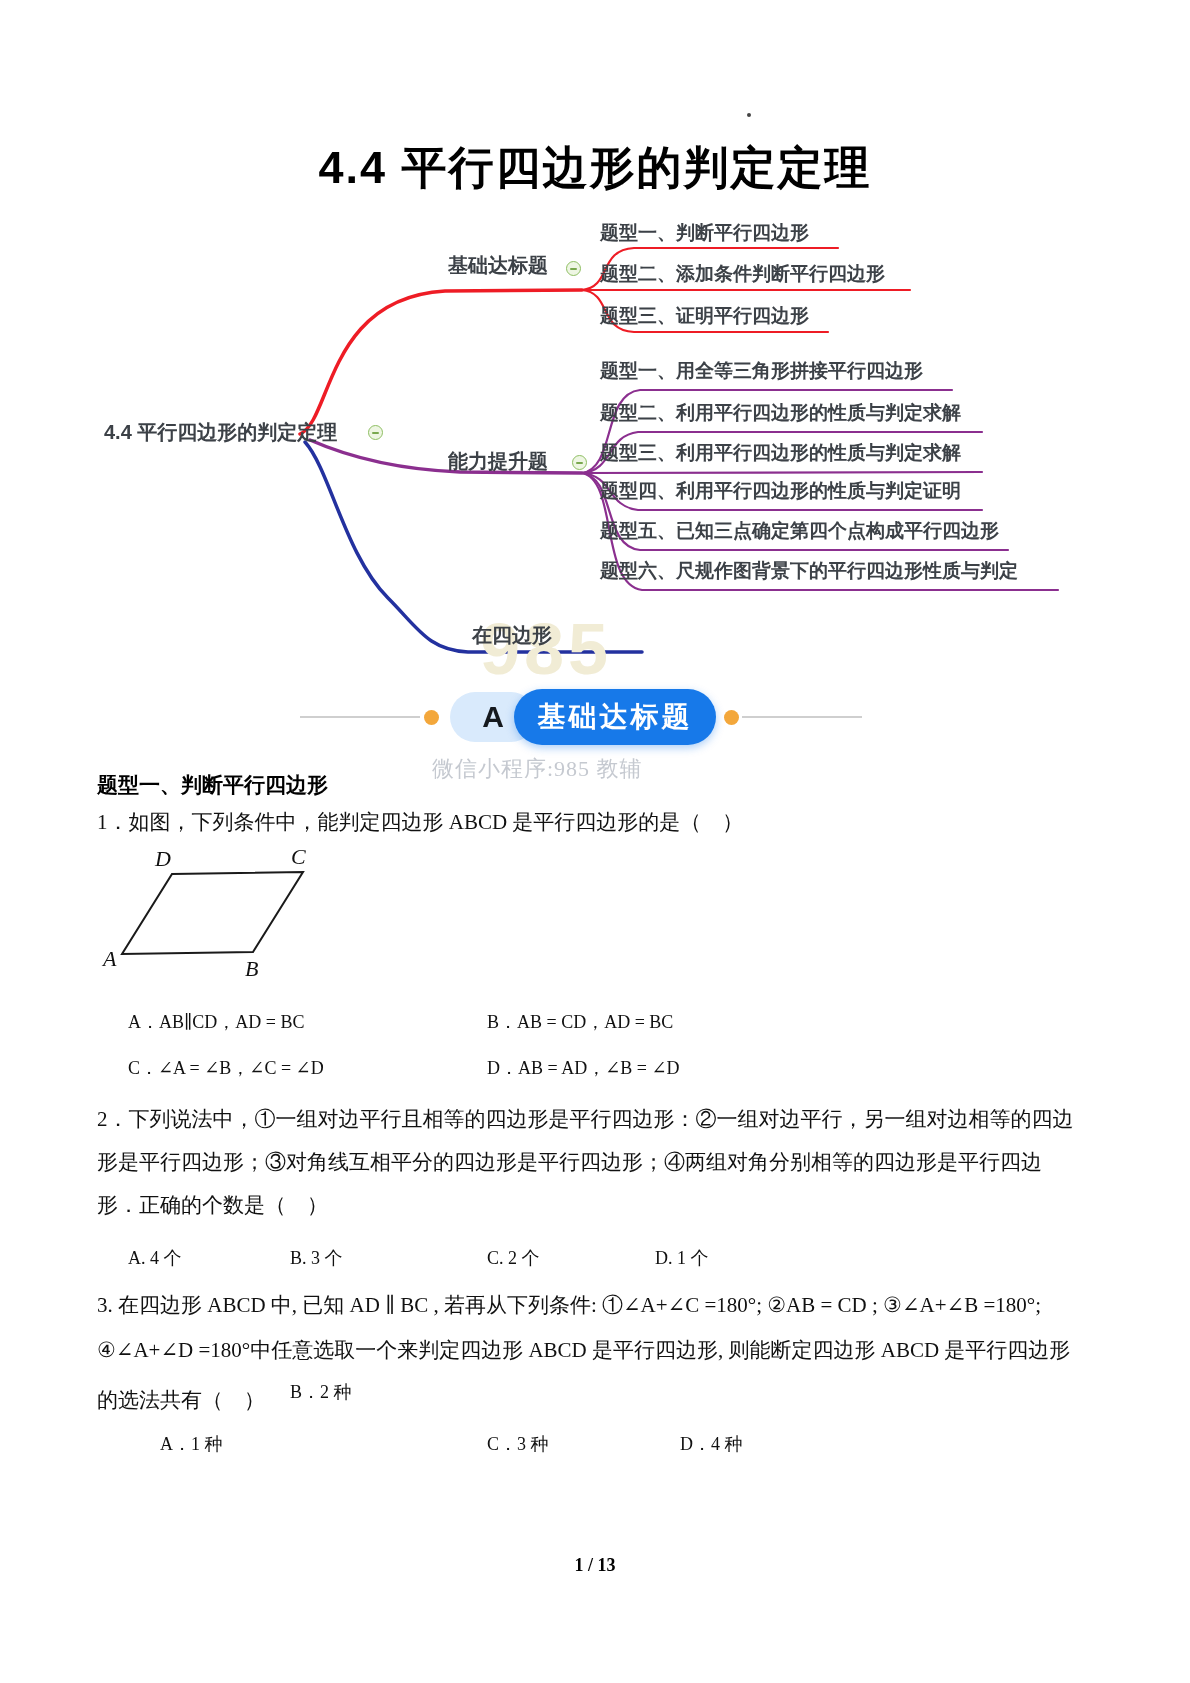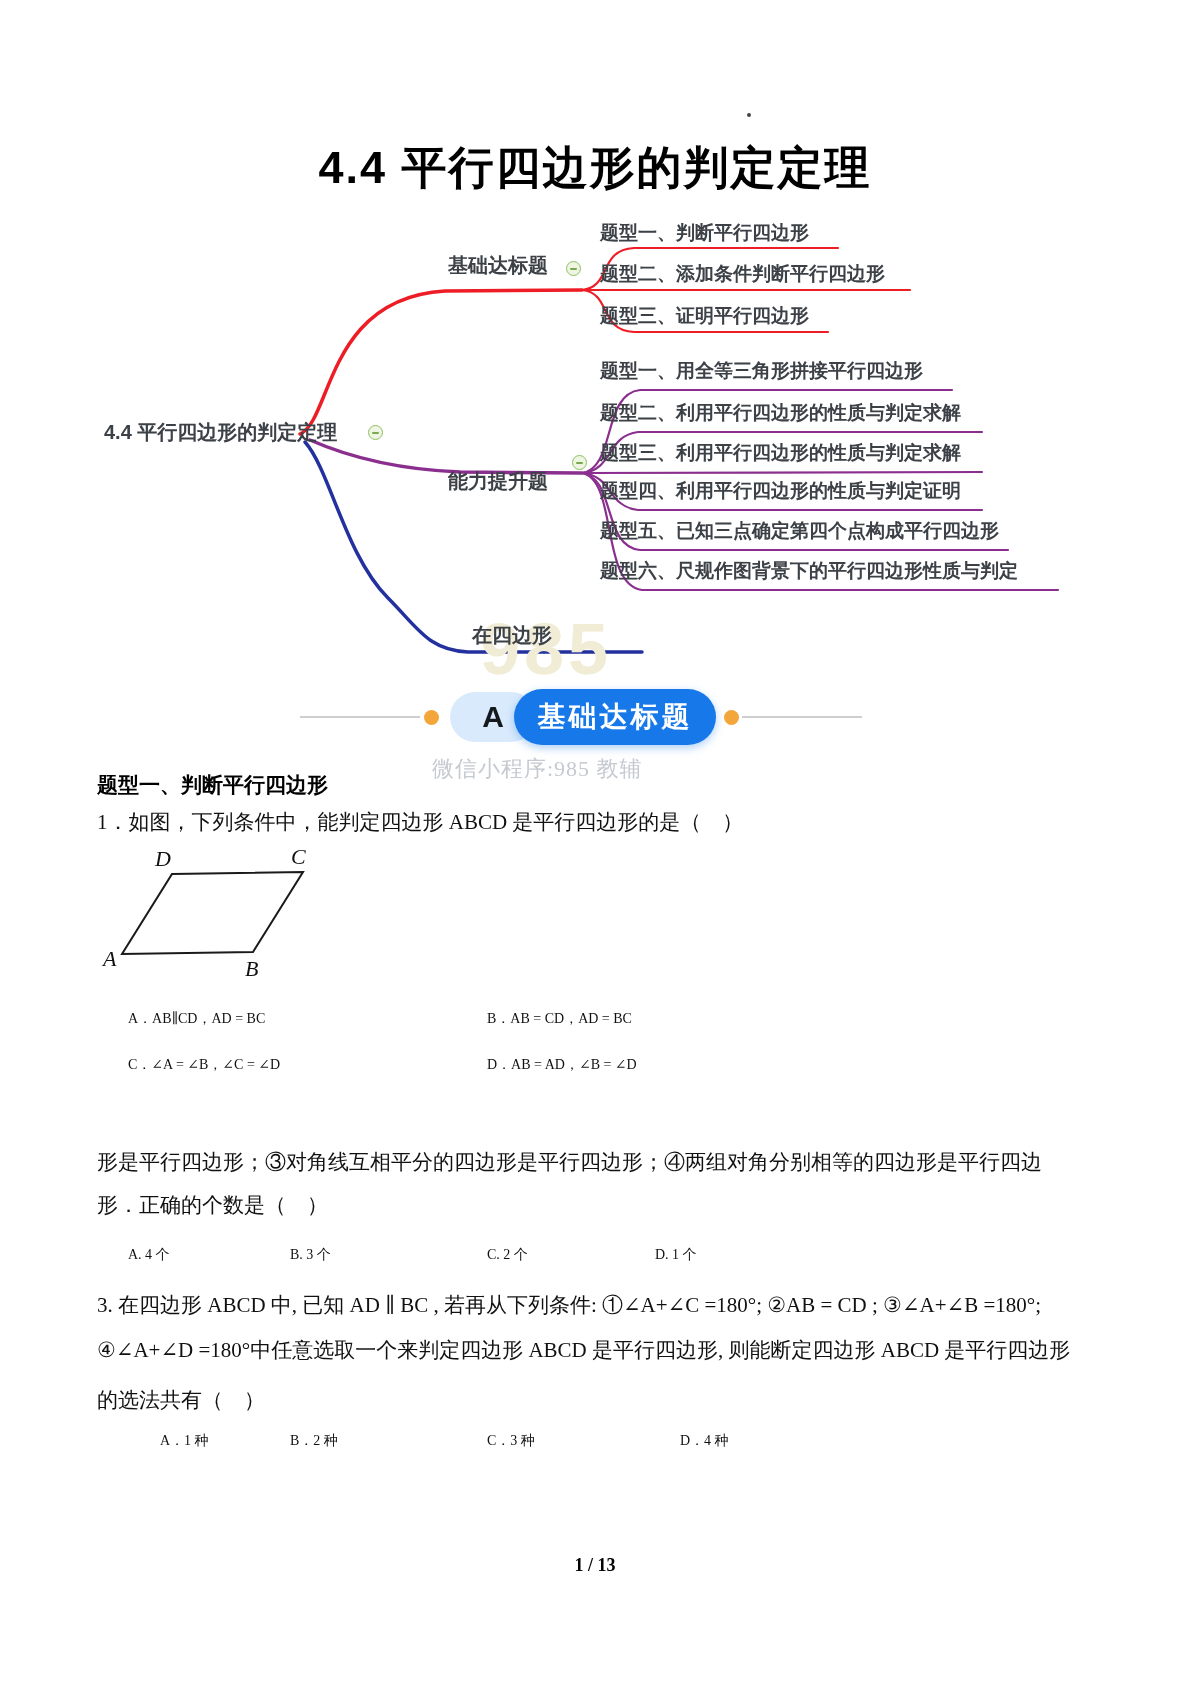--- a/index.html
+++ b/index.html
@@ -68,21 +68,21 @@
   .wm-small{
     left:432px;top:754px;font-size:22px;color:#c5c9d0;letter-spacing:1px;z-index:3;
   }
   
   .type-heading{
     left:97px;top:771px;
     font-family:"Liberation Sans","DejaVu Sans",sans-serif;
     font-weight:bold;font-size:21px;color:#000;
   }
   .q-line{left:97px;font-size:21px;color:#111;}
-  .opt{font-size:14px;color:#111;}
+  .opt{font-size:18px;color:#111;}
   .figure-svg{left:95px;top:836px;}
   .fig-label{font-style:italic;font-size:22px;fill:#111;font-family:"Liberation Serif","DejaVu Serif",serif;}
   .page-number{
     left:0;right:0;top:1555px;text-align:center;
     font-weight:bold;font-size:18px;color:#000;
   }
   .z1{z-index:1}.z2{z-index:2}
 </style>
 </head>
 <body>
@@ -112,21 +112,21 @@
 
   <div class="abs mm-root z1">4.4 平行四边形的判定定理</div>
   <span class="abs minus-icon z1" style="left:368px;top:425px;"></span>
 
   <div class="abs mm-branch z1" style="left:448px;top:252px;">基础达标题</div>
   <span class="abs minus-icon z1" style="left:566px;top:261px;"></span>
   <div class="abs mm-item z1" style="left:600px;top:220px;">题型一、判断平行四边形</div>
   <div class="abs mm-item z1" style="left:600px;top:261px;">题型二、添加条件判断平行四边形</div>
   <div class="abs mm-item z1" style="left:600px;top:303px;">题型三、证明平行四边形</div>
 
-  <div class="abs mm-branch z1" style="left:448px;top:468px;text-align:center;">能力提升题</div>
+  <div class="abs mm-branch z1" style="left:448px;top:448px;text-align:center;">能力提升题</div>
   <span class="abs minus-icon z1" style="left:572px;top:455px;"></span>
   <div class="abs mm-item z1" style="left:600px;top:358px;">题型一、用全等三角形拼接平行四边形</div>
   <div class="abs mm-item z1" style="left:600px;top:400px;">题型二、利用平行四边形的性质与判定求解</div>
   <div class="abs mm-item z1" style="left:600px;top:440px;">题型三、利用平行四边形的性质与判定求解</div>
   <div class="abs mm-item z1" style="left:600px;top:478px;">题型四、利用平行四边形的性质与判定证明</div>
   <div class="abs mm-item z1" style="left:600px;top:518px;">题型五、已知三点确定第四个点构成平行四边形</div>
   <div class="abs mm-item z1" style="left:600px;top:558px;">题型六、尺规作图背景下的平行四边形性质与判定</div>
 
   <div class="abs mm-branch z1" style="left:472px;top:622px;">在四边形</div>
 
@@ -151,30 +151,31 @@
     <text class="fig-label" x="196" y="28">C</text>
     <text class="fig-label" x="8" y="130">A</text>
     <text class="fig-label" x="150" y="140">B</text>
   </svg>
 
   <span class="abs opt" style="left:128px;top:1010px;">A．AB∥CD，AD = BC</span>
   <span class="abs opt" style="left:487px;top:1010px;">B．AB = CD，AD = BC</span>
   <span class="abs opt" style="left:128px;top:1056px;">C．∠A = ∠B，∠C = ∠D</span>
   <span class="abs opt" style="left:487px;top:1056px;">D．AB = AD，∠B = ∠D</span>
 
+  <div class="abs q-line" style="top:1105px;">2．下列说法中，①一组对边平行且相等的四边形是平行四边形：②一组对边平行，另一组对边相等的四边</div>
   <div class="abs q-line" style="top:1148px;">形是平行四边形；③对角线互相平分的四边形是平行四边形；④两组对角分别相等的四边形是平行四边</div>
   <div class="abs q-line" style="top:1191px;">形．正确的个数是（　）</div>
   <span class="abs opt" style="left:128px;top:1246px;">A. 4 个</span>
   <span class="abs opt" style="left:290px;top:1246px;">B. 3 个</span>
   <span class="abs opt" style="left:487px;top:1246px;">C. 2 个</span>
   <span class="abs opt" style="left:655px;top:1246px;">D. 1 个</span>
 
   <div class="abs q-line" style="top:1291px;">3. 在四边形 ABCD 中, 已知 AD ∥ BC , 若再从下列条件: ①∠A+∠C =180°; ②AB = CD ; ③∠A+∠B =180°;</div>
   <div class="abs q-line" style="top:1336px;">④∠A+∠D =180°中任意选取一个来判定四边形 ABCD 是平行四边形, 则能断定四边形 ABCD 是平行四边形</div>
   <div class="abs q-line" style="top:1386px;">的选法共有（　）</div>
   <span class="abs opt" style="left:128px;top:1432px;margin-left:32px;">A．1 种</span>
-  <span class="abs opt" style="left:290px;top:1432px;text-align:center;">B．2 种</span>
+  <span class="abs opt" style="left:290px;top:1380px;text-align:center;">B．2 种</span>
   <span class="abs opt" style="left:487px;top:1432px;">C．3 种</span>
   <span class="abs opt" style="left:680px;top:1432px;">D．4 种</span>
 
   <div class="abs page-number">1 / 13</div>
 
 </div>
 
 </body></html>

